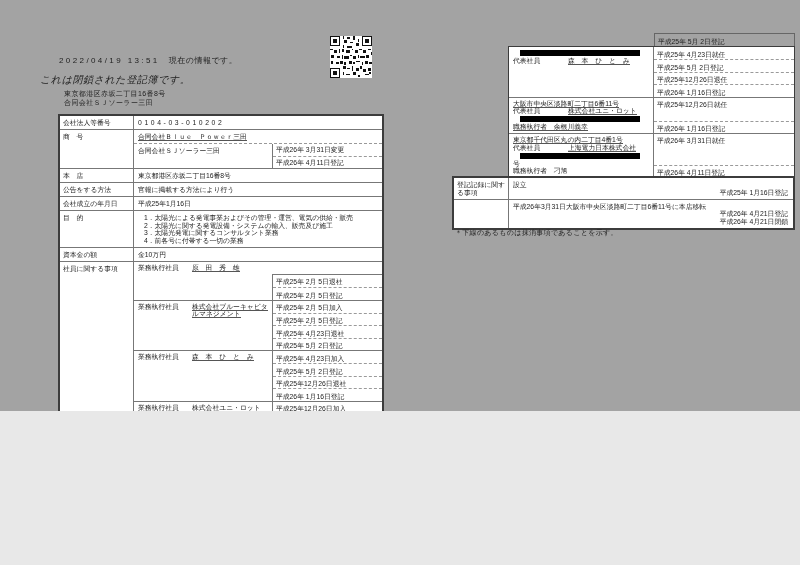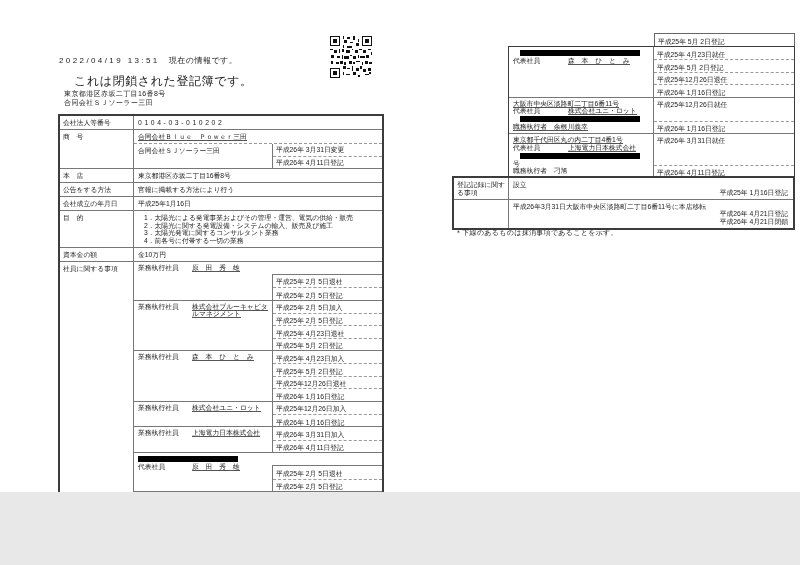--- a/index.html
+++ b/index.html
@@ -1,26 +1,26 @@
 <!DOCTYPE html>
 <html><head>
 <meta charset="utf-8">
 <style>
   html,body{margin:0;padding:0;background:#e8e8e8;}
   .doc{
-    position:relative;width:800px;height:492px;background:#ffffff;
+    position:relative;width:800px;height:411px;background:#a3a3a3;
     font-family:"Liberation Sans","DejaVu Sans",sans-serif;
     color:#222;overflow:hidden;
   }
   .abs{position:absolute;}
   
   .ts-line{left:59px;top:55px;font-size:8px;white-space:nowrap;}
   .ts-num{letter-spacing:2.4px;}
   .ts-note{margin-left:9px;letter-spacing:.5px;}
-  .closed-note{left:74px;top:73px;font-size:12px;letter-spacing:.6px;}
+  .closed-note{left:40px;top:73px;font-size:10px;letter-spacing:.6px;font-style:italic;}
   .co-head{left:64px;top:90px;font-size:7px;line-height:8.6px;letter-spacing:.4px;}
   
   .tbl{border:2px solid #3c3c3c;background:#fff;box-sizing:border-box;}
   .trow{display:flex;border-top:1px solid #777;}
   .trow:first-child{border-top:none;}
   .lblc{width:74px;flex:none;border-right:1px solid #777;padding:3px 2px 2px 3px;
         font-size:6.8px;line-height:7.8px;box-sizing:border-box;}
   .valc{flex:1;padding:3px 2px 2px 4px;font-size:6.8px;line-height:7.8px;box-sizing:border-box;min-width:0;}
   .valc.np{padding:0;}
   .ul{border-bottom:1px solid #555;}

